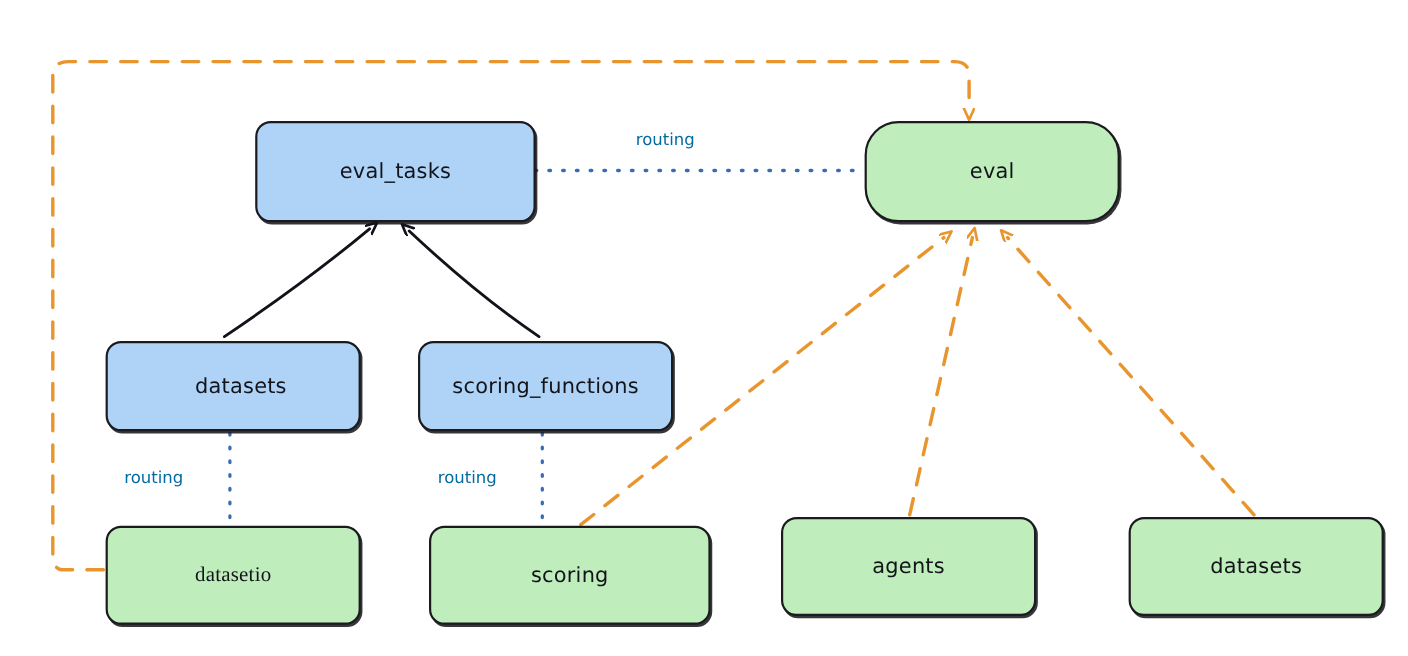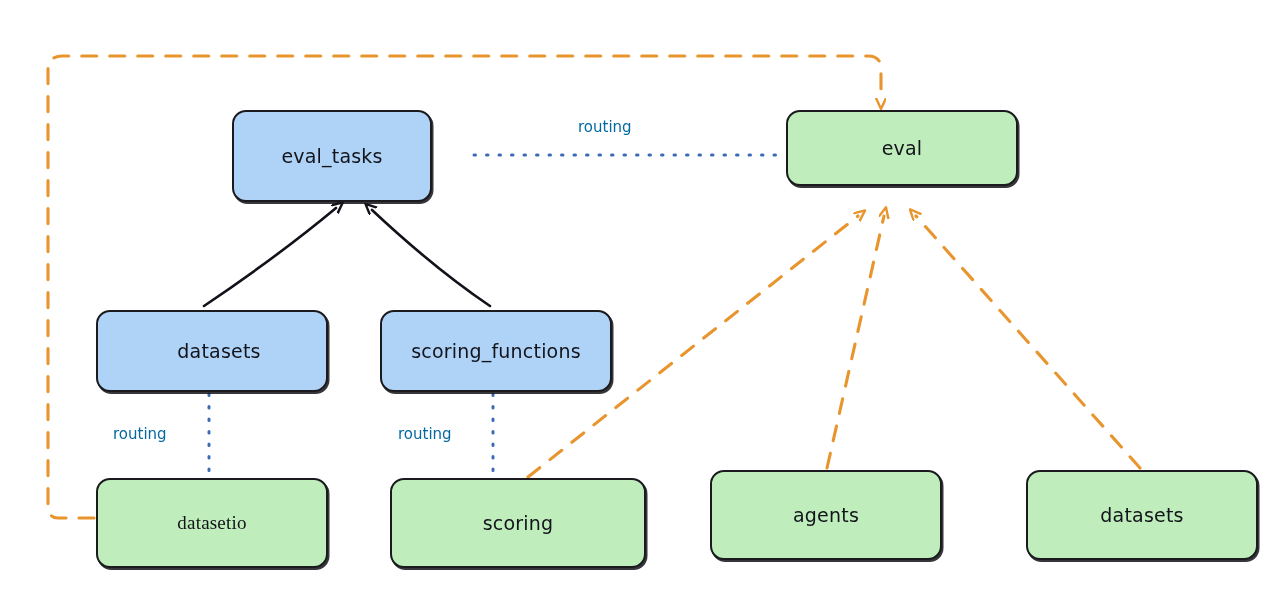--- a/index.html
+++ b/index.html
@@ -85,25 +85,25 @@
 
     <path d="M 94 518 L 58 518 C 50 518, 48 512, 48 504 L 48 68 C 48 60, 54 56, 62 56 L 868 56 C 878 56, 882 62, 881 72 L 881 100" fill="none" stroke="#e8952e" stroke-width="3.1" stroke-linecap="round" stroke-linejoin="round" stroke-dasharray="15 13" marker-end="url(#arrow-orange)"></path>
 
     <path d="M 528 477 L 858 216" fill="none" stroke="#e8952e" stroke-width="3.1" stroke-linecap="round" stroke-dasharray="15 13" marker-end="url(#arrow-orange)"></path>
 
     <path d="M 827 468 L 884 216" fill="none" stroke="#e8952e" stroke-width="3.1" stroke-linecap="round" stroke-dasharray="15 13" marker-end="url(#arrow-orange)"></path>
 
     <path d="M 1140 468 L 916 216" fill="none" stroke="#e8952e" stroke-width="3.1" stroke-linecap="round" stroke-dasharray="15 13" marker-end="url(#arrow-orange)"></path>
   </svg>
 
-  <div class="node api" style="left:232px; top:110px; width:200px; height:92px;">
+  <div class="node api" style="left:232px; top:110px; width:255px; height:92px;">
     <span class="node-label">eval_tasks</span>
   </div>
 
-  <div class="node provider" style="left:786px; top:110px; width:232px; height:76px;">
+  <div class="node provider" style="left:786px; top:110px; width:232px; height:92px;border-radius:31px;">
     <span class="node-label">eval</span>
   </div>
 
   <div class="node api" style="left:96px; top:310px; width:232px; height:82px;padding-left:14px;">
     <span class="node-label">datasets</span>
   </div>
 
   <div class="node api" style="left:380px; top:310px; width:232px; height:82px;">
     <span class="node-label">scoring_functions</span>
   </div>

